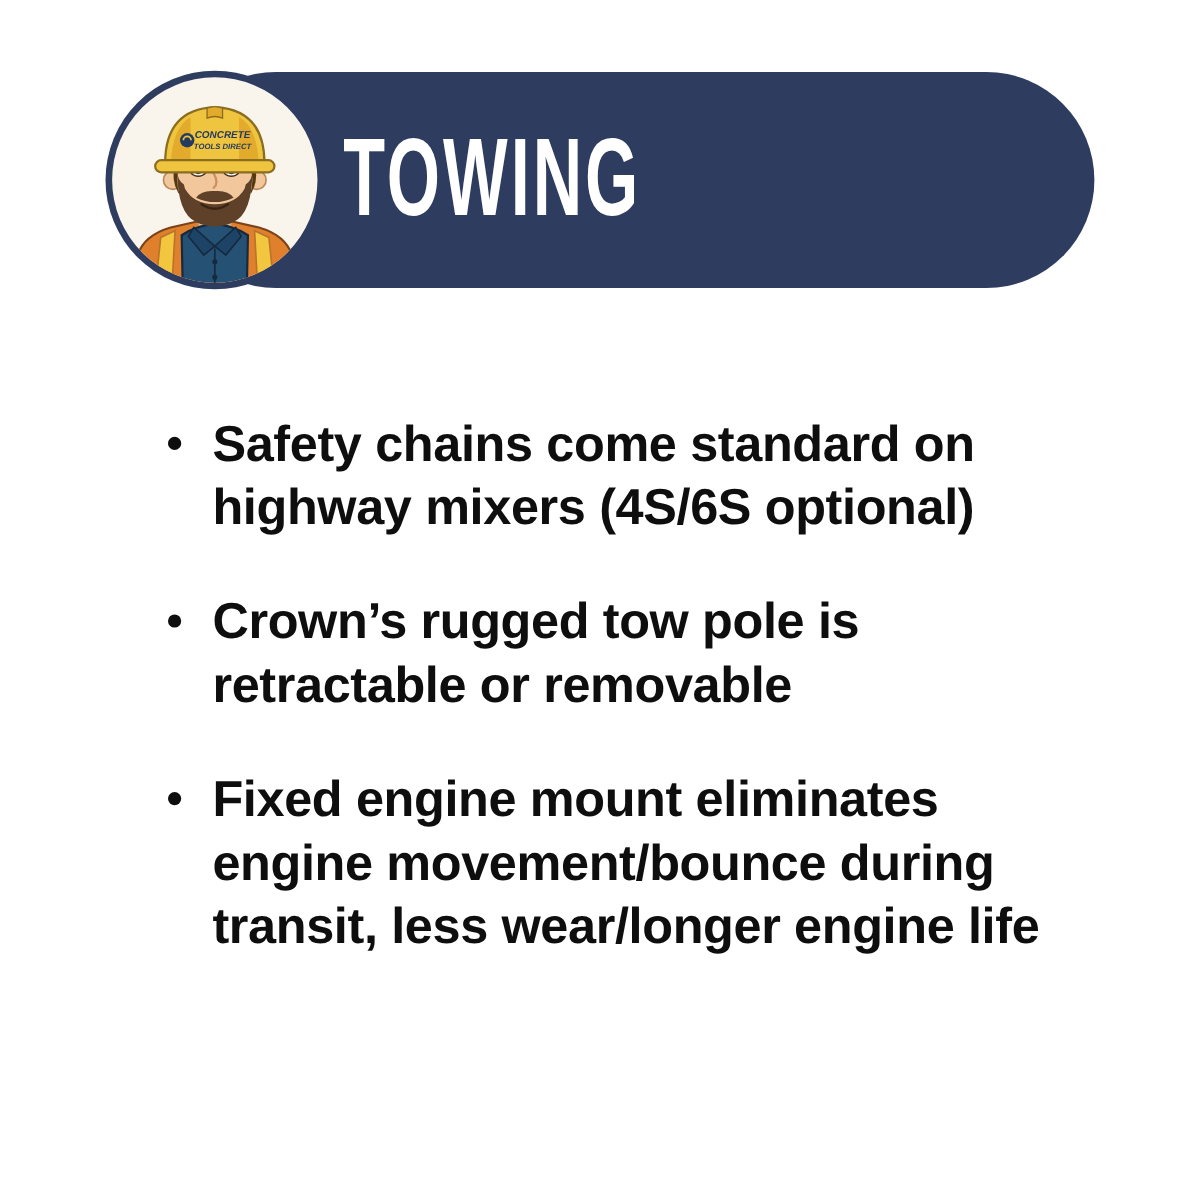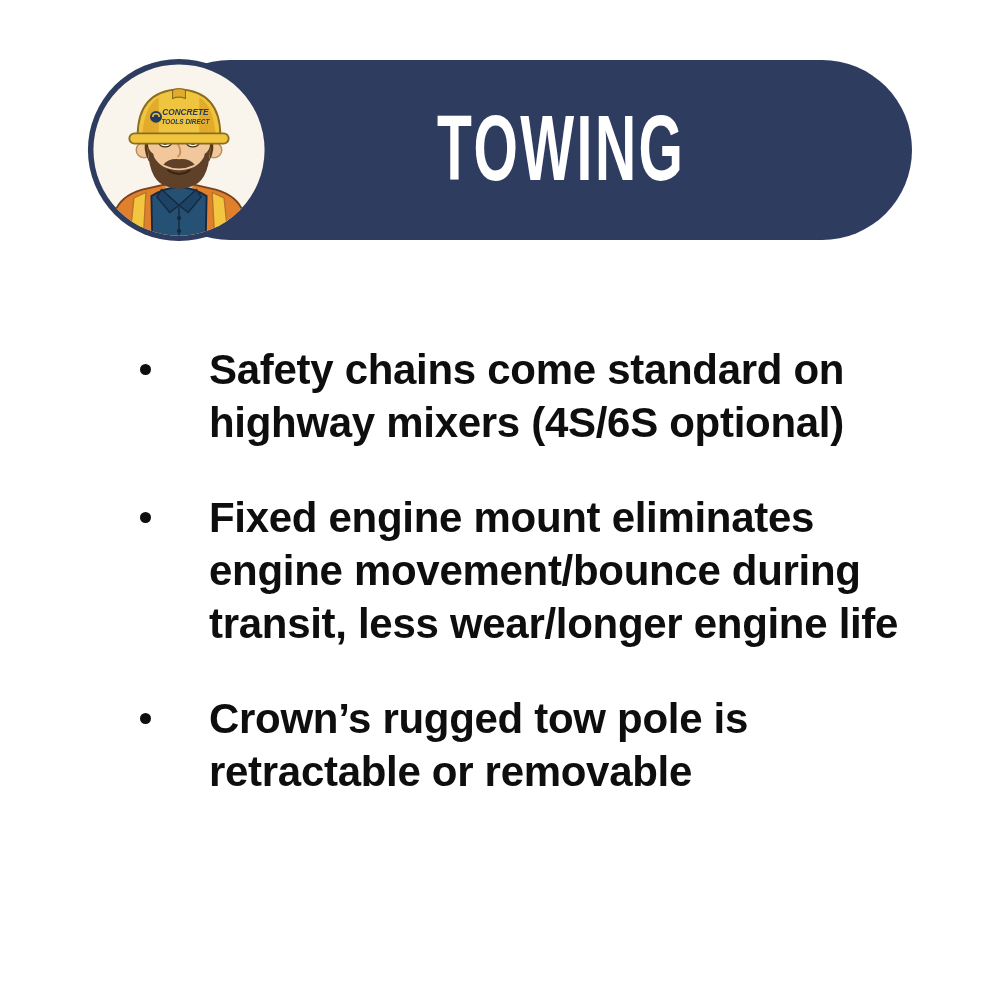--- a/index.html
+++ b/index.html
@@ -26,21 +26,20 @@
     overflow:hidden;
   }
   .banner{
     position:absolute;
     left:140px; top:60px;
     width:772px; height:180px;
     background:var(--banner-navy,#2d3c5f);
     border-radius:90px;
     display:flex;
     align-items:center;
-    justify-content:center;
     padding-left:70px;
     z-index:1;
   }
   .title{
     color:var(--title-white,#fff);
     font-size:92px;
     font-weight:bold;
     letter-spacing:4px;
     transform:scaleX(0.62);
     transform-origin:center center;
@@ -74,21 +73,21 @@
     color:var(--bullet-black,#0e0e0e);
     letter-spacing:-0.3px;
   }
   .dot{
     flex:none;
     width:11px; height:11px;
     margin-top:21px;
     border-radius:50%;
     background:var(--bullet-black,#0e0e0e);
   }
-  .bullet-text{max-width:730px;margin-left:32px;}
+  .bullet-text{max-width:730px;}
   .helmet-text{
     font-family:"Liberation Sans",sans-serif;
     font-weight:bold;
     fill:#243a5e;
   }
 </style>
 </head>
 <body>
 
 <div class="page">
@@ -164,22 +163,22 @@
   </div>
 
   <ul class="bullets">
     <li class="bullet">
       <span class="dot"></span>
       <span class="bullet-text">Safety chains come standard on highway mixers (4S/6S optional)</span>
     </li>
 
     <li class="bullet">
       <span class="dot"></span>
-      <span class="bullet-text">Fixed engine mount eliminates engine movement/bounce during transit, less wear/longer engine life</span>
+      <span class="bullet-text">Crown’s rugged tow pole is retractable or removable</span>
     </li>
 
     <li class="bullet">
       <span class="dot"></span>
-      <span class="bullet-text">Crown’s rugged tow pole is retractable or removable</span>
+      <span class="bullet-text">Fixed engine mount eliminates engine movement/bounce during transit, less wear/longer engine life</span>
     </li>
   </ul>
 
 </div>
 
 </body></html>

